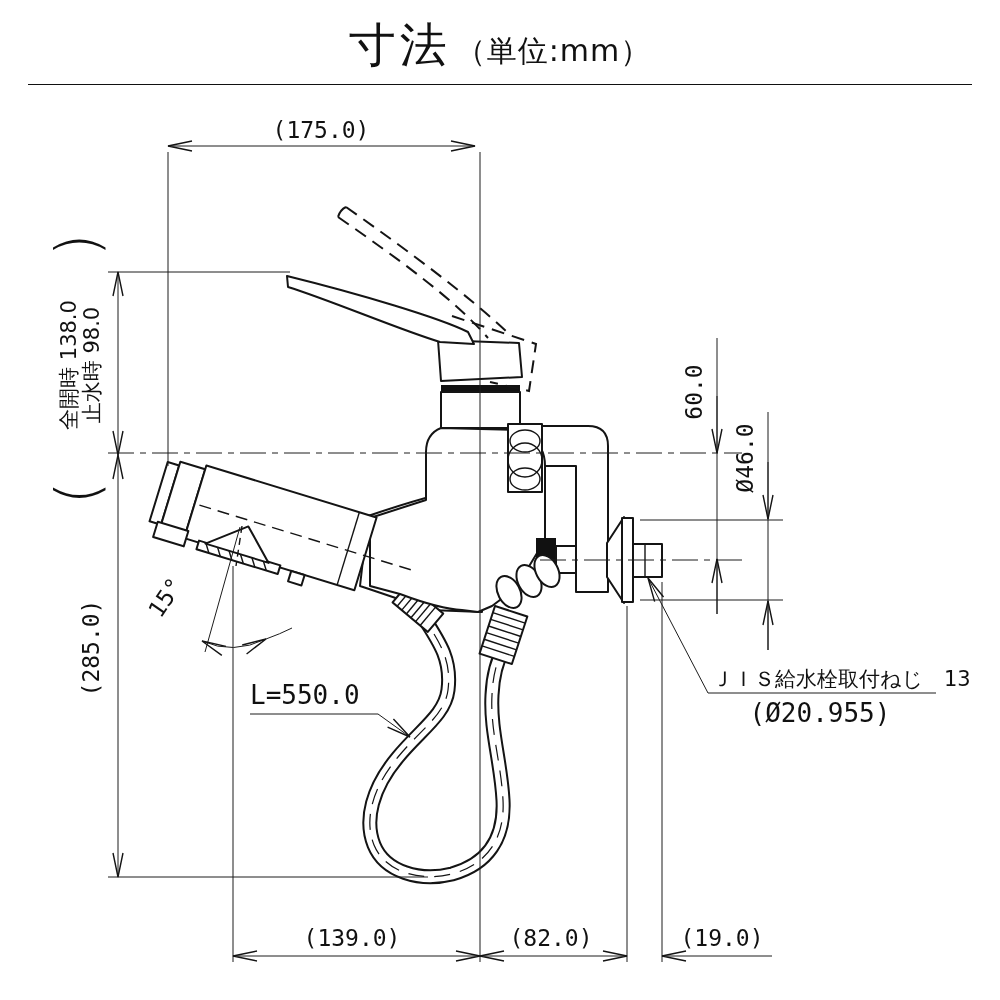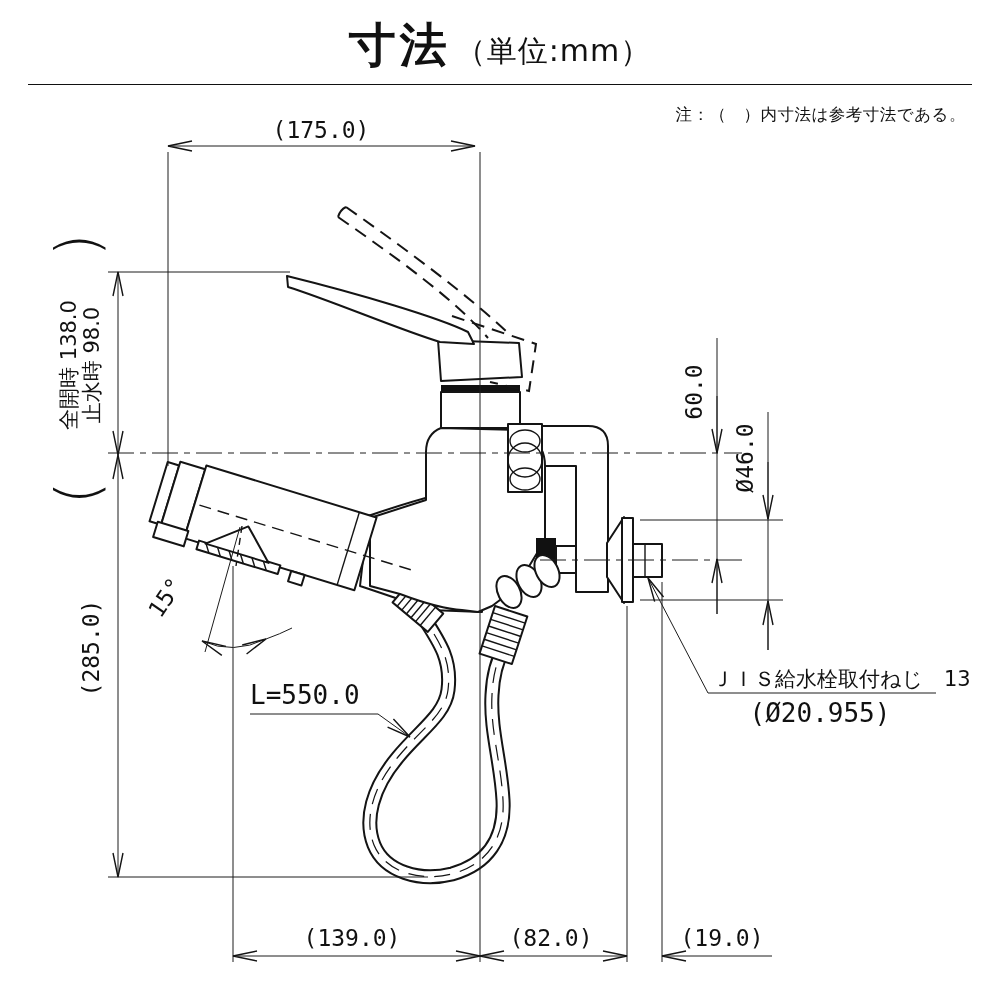--- a/index.html
+++ b/index.html
@@ -1,19 +1,19 @@
 <!DOCTYPE html>
 <html><head>
 <meta charset="utf-8">
 <style>
   html,body{margin:0;padding:0;background:#fff;}
   .page{position:relative;width:1000px;height:1000px;background:#ffffff;overflow:hidden;
         font-family:"DejaVu Sans", "Liberation Sans", sans-serif;color:#111;}
   .title-row{position:absolute;top:14px;left:0;width:100%;text-align:center;white-space:nowrap;}
-  .title-main{font-size:47px;font-weight:bold;letter-spacing:4px;}
+  .title-main{font-size:47px;font-weight:normal;letter-spacing:4px;}
   .title-unit{font-size:30px;font-weight:normal;letter-spacing:1px;}
   .title-rule{position:absolute;top:84px;left:28px;width:944px;border-top:1.6px solid #111;}
   .note{position:absolute;top:104px;right:34px;font-size:16.5px;letter-spacing:.5px;}
   svg text{fill:#111;}
   .dimtxt{font-family:"DejaVu Sans Mono","Liberation Mono",monospace;font-size:23px;}
   .dimtxt-lg{font-family:"DejaVu Sans Mono","Liberation Mono",monospace;font-size:26px;}
   .jp{font-family:"DejaVu Sans","Liberation Sans",sans-serif;font-size:21px;}
   .paren{font-family:"DejaVu Sans","Liberation Sans",sans-serif;font-size:58px;font-weight:200;}
   .obj{fill:#ffffff;stroke:#141414;stroke-width:2;stroke-linejoin:round;}
   .obj-thin{fill:none;stroke:#141414;stroke-width:1.4;}
@@ -25,21 +25,20 @@
 </head>
 <body>
 
 <div class="page">
 
   <div class="title-row">
     <span class="title-main">寸法</span>
     <span class="title-unit">（単位:mm）</span>
   </div>
   <div class="title-rule"></div>
-  <div class="note">注：（　）内寸法は参考寸法である。</div>
 
   <svg width="1000" height="1000" viewBox="0 0 1000 1000" style="position:absolute;left:0;top:0">
     <defs>
       <marker id="ar" markerWidth="28" markerHeight="12" refX="26" refY="6" orient="auto-start-reverse" markerUnits="userSpaceOnUse">
         <path d="M2,1 L26,6 L2,11" fill="none" stroke="#141414" stroke-width="1.4"></path>
       </marker>
     </defs>
 
     <g>
 

